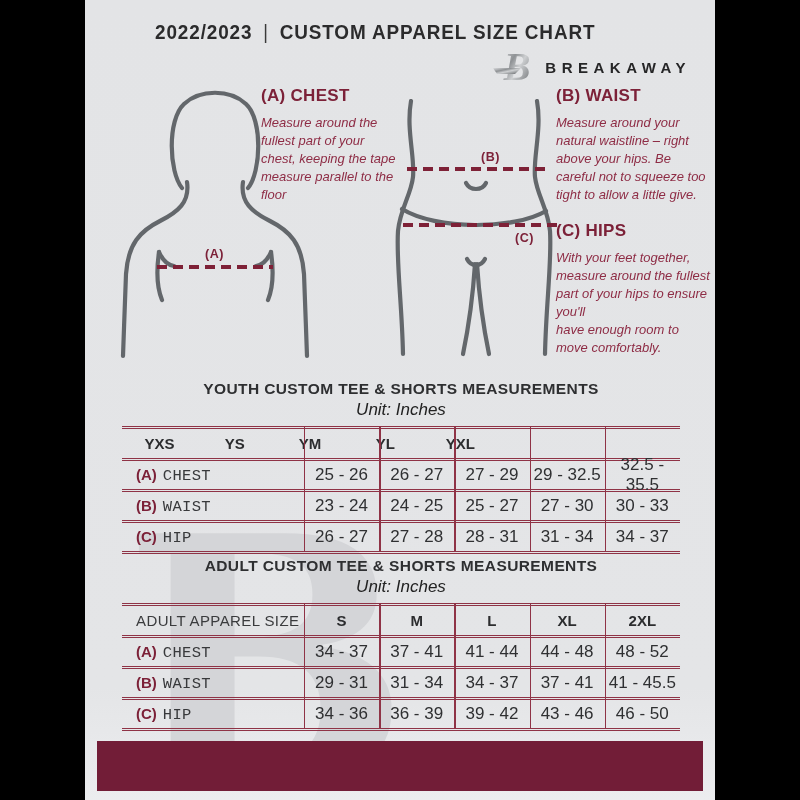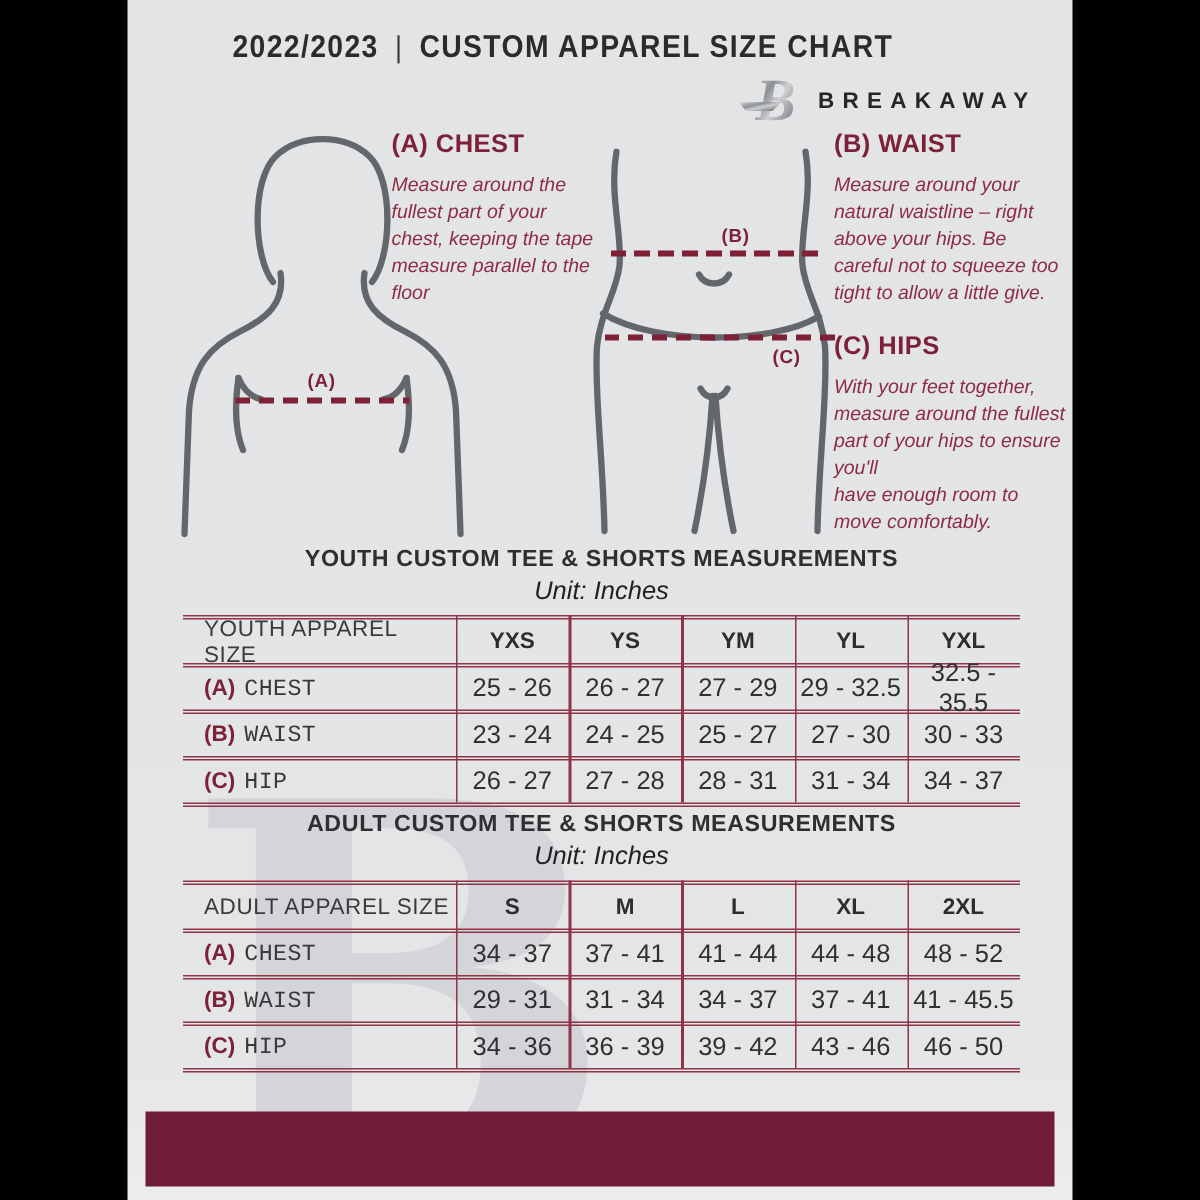--- a/index.html
+++ b/index.html
@@ -26,21 +26,21 @@
   .dash{position:absolute;z-index:2;height:4px;
         background:repeating-linear-gradient(90deg,#7e2137 0 10px,transparent 10px 16px);}
   .marker{position:absolute;z-index:2;font-weight:bold;font-size:12.5px;
           color:#7c2138;letter-spacing:.5px;}
   
   .guide{position:absolute;z-index:2;}
   .guide h3{margin:0;font-size:17px;font-weight:bold;color:#7c2138;letter-spacing:.3px;}
   .guide p{margin:8px 0 0 0;font-size:13px;line-height:1.38;font-style:italic;
            color:#8e2c45;white-space:pre-line;}
   
-  .tsec{position:absolute;left:37px;width:558px;z-index:2;text-align:center;}
+  .tsec{position:absolute;left:37px;width:558px;z-index:2;text-align:center;margin-top:16px;}
   .tsec-youth{top:364px;}
   .tsec-adult{top:541px;}
   .tbl-title{font-size:15.5px;font-weight:bold;color:#2e2f31;letter-spacing:.4px;}
   .tbl-unit{font-size:17px;font-style:italic;color:#222;margin-top:2px;}
   .size-table{margin-top:6px;position:relative;text-align:left;
               border-bottom:3px double #8f3346;}
   .t-row{display:flex;align-items:center;border-top:3px double #8f3346;height:28px;}
   .t-row.head{height:29px;}
   .c0{width:32.6%;box-sizing:border-box;padding-left:14px;}
   .cv{width:13.48%;text-align:center;}
@@ -127,21 +127,20 @@
   <div class="tsec tsec-youth">
     <div class="tbl-title">YOUTH CUSTOM TEE &amp; SHORTS MEASUREMENTS</div>
     <div class="tbl-unit">Unit: Inches</div>
     <div class="size-table">
       <div class="vline" style="left:32.6%"></div>
       <div class="vline" style="left:46.08%"></div>
       <div class="vline" style="left:59.56%"></div>
       <div class="vline" style="left:73.04%"></div>
       <div class="vline" style="left:86.52%"></div>
       <div class="t-row head">
-        <div class="c0">YOUTH APPAREL SIZE</div>
         <div class="cv">YXS</div>
         <div class="cv">YS</div>
         <div class="cv">YM</div>
         <div class="cv">YL</div>
         <div class="cv">YXL</div>
       </div>
       <div class="t-row">
         <div class="c0"><span class="rkey">(A)</span><span class="rlabel">CHEST</span></div>
         <div class="cv val">25 - 26</div>
         <div class="cv val">26 - 27</div>

